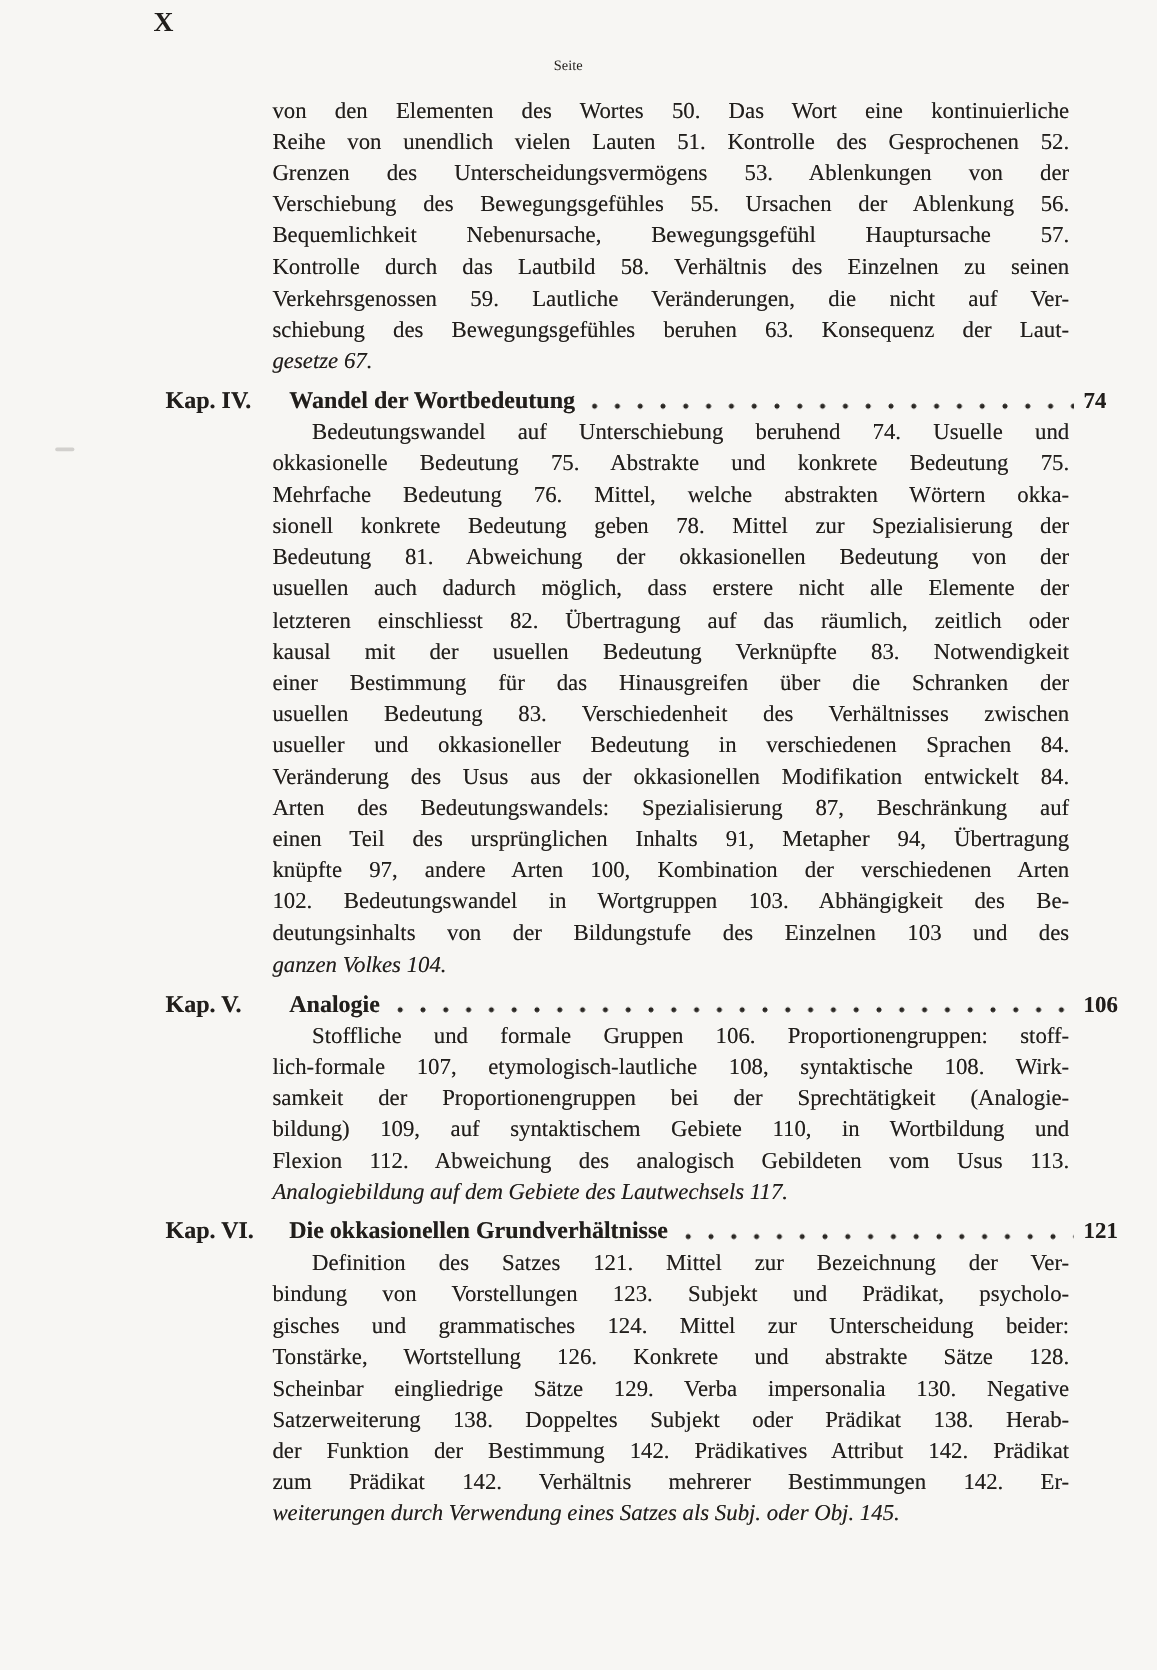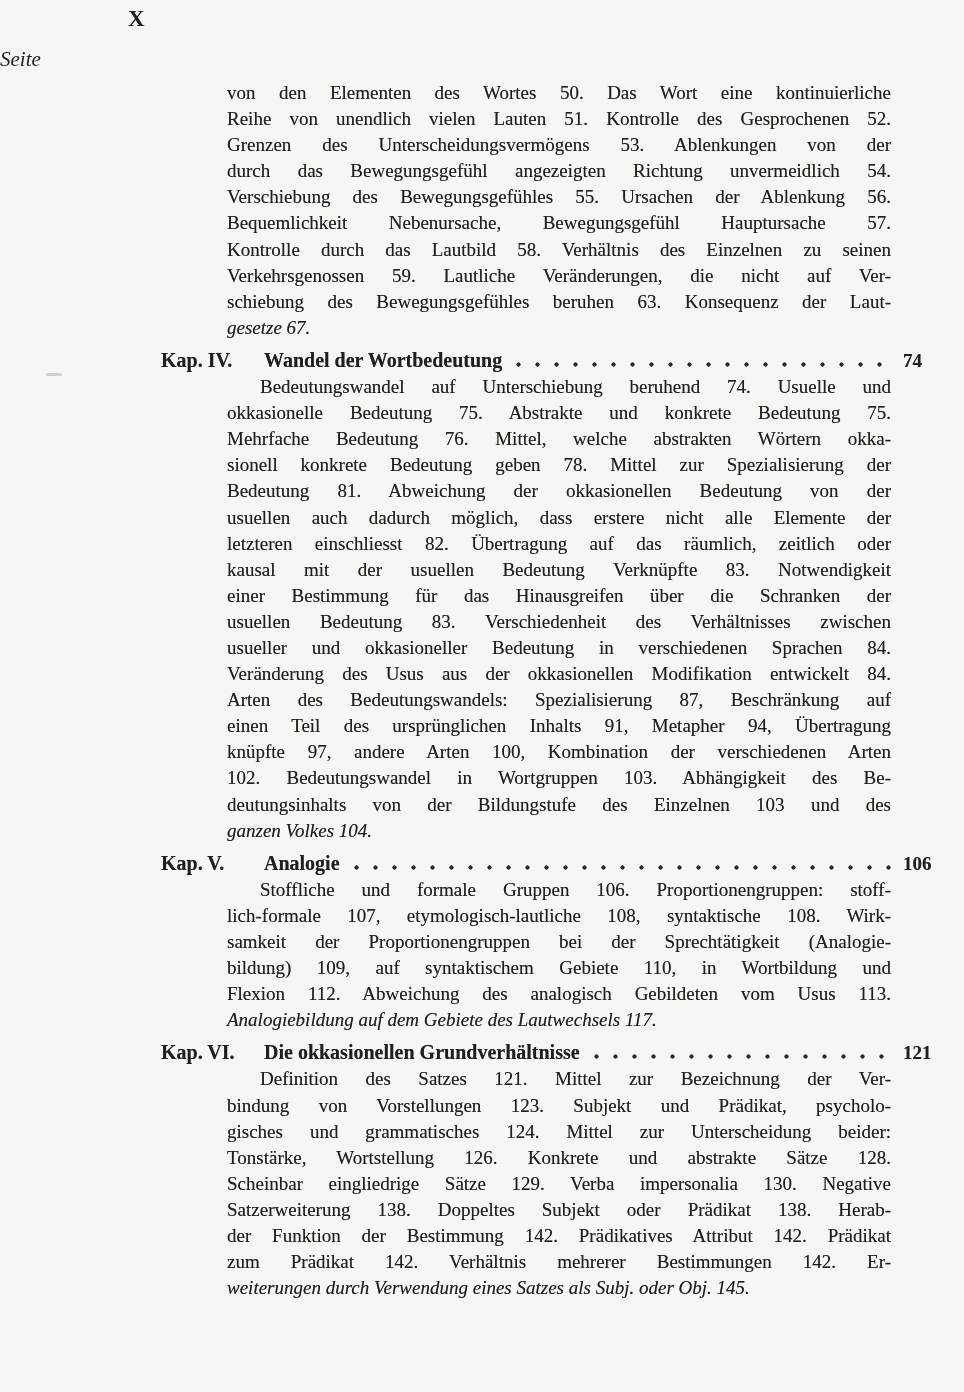--- a/index.html
+++ b/index.html
@@ -19,23 +19,22 @@
     position: absolute;
     left: 128px; top: 6px;
     font-size: 23px;
     font-weight: bold;
     letter-spacing: 1px;
   }
   .seite-header {
     position: absolute;
     left: 0; top: 47px;
     width: 947px;
-    text-align: left;
-    font-size: 21px;
-    font-style: italic;
+    text-align: center;
+    font-size: 12px;
   }
   .scan-dash {
     position: absolute;
     left: 46px; top: 373px;
     width: 16px; height: 3px;
     background: #c2c0bc;
     border-radius: 2px;
     opacity: .7;
   }
   .toc {
@@ -58,21 +57,21 @@
     display: flex;
     align-items: baseline;
     margin-left: 138px;
     width: 809px;
     margin-top: 6px;
     font-weight: bold;
     font-size: 20px;
     line-height: 26.1px;
     text-shadow: 0 0 0.5px rgba(33,30,27,0.55);
   }
-  .chapter-label { flex: 0 0 103px; margin-left: 23px; }
+  .chapter-label { flex: 0 0 103px; }
   .chapter-title { white-space: nowrap; }
   .leader {
     flex: 1 1 auto;
     align-self: flex-end;
     height: 5px;
     margin: 0 8px 7px 14px;
     background-image: radial-gradient(circle at 2.5px 2.5px, #2b2824 1.8px, rgba(0,0,0,0) 2.4px);
     background-size: 19px 5px;
     background-repeat: repeat-x;
     background-position: left center;
@@ -94,21 +93,20 @@
   <div class="seite-header">Seite</div>
 
   <div class="scan-dash"></div>
 
   <div class="toc">
 
     <div>
       <div class="line">von den Elementen des Wortes 50. Das Wort eine kontinuierliche</div>
       <div class="line">Reihe von unendlich vielen Lauten 51. Kontrolle des Gesprochenen 52.</div>
       <div class="line">Grenzen des Unterscheidungsvermögens 53. Ablenkungen von der</div>
-      <div class="line">durch das Bewegungsgefühl angezeigten Richtung unvermeidlich 54.</div>
       <div class="line">Verschiebung des Bewegungsgefühles 55. Ursachen der Ablenkung 56.</div>
       <div class="line">Bequemlichkeit Nebenursache, Bewegungsgefühl Hauptursache 57.</div>
       <div class="line">Kontrolle durch das Lautbild 58. Verhältnis des Einzelnen zu seinen</div>
       <div class="line">Verkehrsgenossen 59. Lautliche Veränderungen, die nicht auf Ver-</div>
       <div class="line">schiebung des Bewegungsgefühles beruhen 63. Konsequenz der Laut-</div>
       <div class="line end">gesetze 67.</div>
     </div>
 
     <div>
       <div class="chapter-row">

